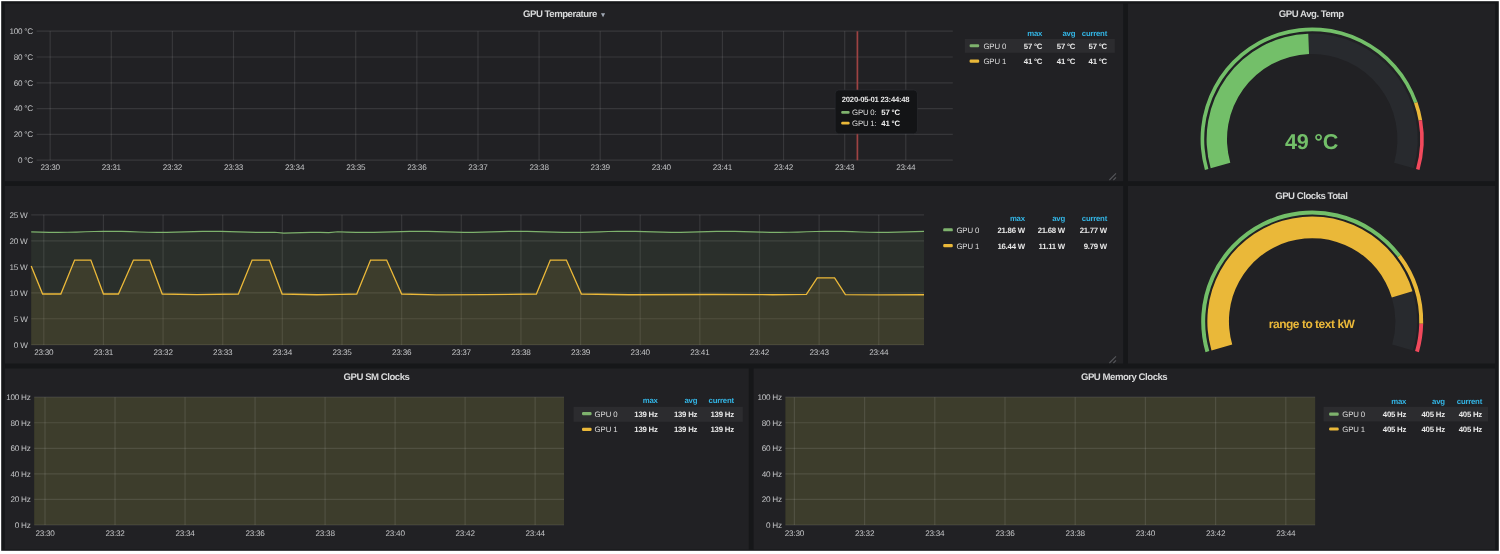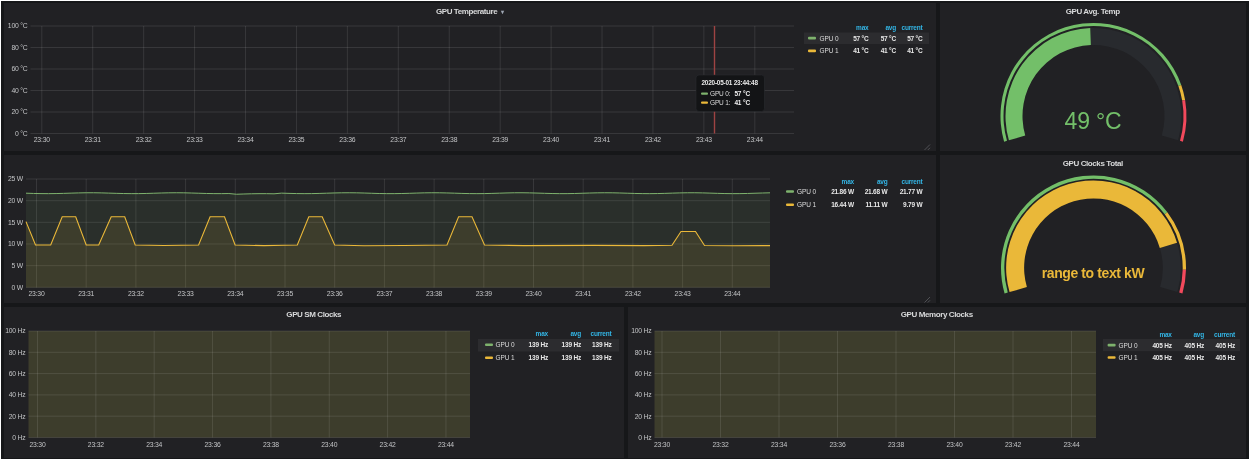--- a/index.html
+++ b/index.html
@@ -86,21 +86,21 @@
 </div>
 <div class="panel" style="left:938.5px;top:2px;width:306.5px;height:147.5px">
   <div class="ptitle">GPU Avg. Temp</div>
   <svg width="306" height="148" style="position:absolute;left:0;top:0">
         <path d="M64.10 138.63 A93 93 0 0 1 241.22 82.10 L238.39 83.10 A90 90 0 0 0 66.99 137.81 Z" fill="#73BF69"></path>
         <path d="M241.22 82.10 A93 93 0 0 1 245.13 97.07 L242.17 97.58 A90 90 0 0 0 238.39 83.10 Z" fill="#EAB839"></path>
         <path d="M245.13 97.07 A93 93 0 0 1 242.90 138.63 L240.01 137.81 A90 90 0 0 0 242.17 97.58 Z" fill="#F2495C"></path>
         <path d="M150.24 25.06 A88 88 0 0 1 238.09 137.26 L221.75 132.57 A71 71 0 0 0 150.87 42.05 Z" fill="#282A2E"></path>
         <path d="M68.91 137.26 A88 88 0 0 1 150.24 25.06 L150.87 42.05 A71 71 0 0 0 85.25 132.57 Z" fill="#73BF69"></path>
       </svg>
-      <div style="position:absolute;left:0;top:105px;width:307px;text-align:center;font-size:23px;font-weight:normal;color:#73BF69;letter-spacing:-0.2px">49 °C</div>
+      <div style="position:absolute;left:0;top:105px;width:307px;text-align:center;font-size:18px;font-weight:bold;color:#73BF69;letter-spacing:-0.2px">49 °C</div>
 </div>
 <div class="panel" style="left:3px;top:154px;width:931.5px;height:147.5px">
   <svg width="931" height="148.5" style="position:absolute;left:0;top:0">
         <g stroke="rgba(255,255,255,0.10)" stroke-width="1">
           <line x1="32.5" y1="24" x2="32.5" y2="132.6"></line>
           <line x1="82.2" y1="24" x2="82.2" y2="132.6"></line>
           <line x1="131.9" y1="24" x2="131.9" y2="132.6"></line>
           <line x1="181.60000000000002" y1="24" x2="181.60000000000002" y2="132.6"></line>
           <line x1="231.3" y1="24" x2="231.3" y2="132.6"></line>
           <line x1="281.0" y1="24" x2="281.0" y2="132.6"></line>
@@ -163,21 +163,21 @@
 </div>
 <div class="panel" style="left:938.5px;top:154px;width:306.5px;height:147.5px">
   <div class="ptitle">GPU Clocks Total</div>
   <svg width="306" height="148.5" style="position:absolute;left:0;top:0">
         <path d="M64.58 138.50 A92.5 92.5 0 0 1 227.37 57.33 L224.74 59.32 A89.2 89.2 0 0 0 67.76 137.59 Z" fill="#73BF69"></path>
         <path d="M227.37 57.33 A92.5 92.5 0 0 1 245.98 114.87 L242.68 114.81 A89.2 89.2 0 0 0 224.74 59.32 Z" fill="#EAB839"></path>
         <path d="M245.98 114.87 A92.5 92.5 0 0 1 242.42 138.50 L239.24 137.59 A89.2 89.2 0 0 0 242.68 114.81 Z" fill="#F2495C"></path>
         <path d="M237.05 87.68 A87.3 87.3 0 0 1 237.42 137.06 L220.12 132.10 A69.3 69.3 0 0 0 219.82 92.90 Z" fill="#282A2E"></path>
         <path d="M69.58 137.06 A87.3 87.3 0 0 1 237.05 87.68 L219.82 92.90 A69.3 69.3 0 0 0 86.88 132.10 Z" fill="#EAB839"></path>
       </svg>
-      <div style="position:absolute;left:0;top:110px;width:307px;text-align:center;font-size:14px;font-weight:bold;color:#EAB839;letter-spacing:-0.4px">range to text kW</div>
+      <div style="position:absolute;left:0;top:110px;width:307px;text-align:center;font-size:10px;font-weight:bold;color:#EAB839;letter-spacing:-0.4px">range to text kW</div>
 </div>
 <div class="panel" style="left:626.5px;top:305.5px;width:618.5px;height:151.5px">
   <div class="ptitle">GPU Memory Clocks</div>
   <svg width="618" height="151" style="position:absolute;left:0;top:0">
         <rect x="26.5" y="24" width="441.5" height="106.5" fill="rgba(126,178,109,0.10)"></rect>
         <rect x="26.5" y="24" width="441.5" height="106.5" fill="rgba(234,184,57,0.10)"></rect>
         <g stroke="rgba(255,255,255,0.10)" stroke-width="1">
           <line x1="34.0" y1="24" x2="34.0" y2="130.5"></line>
           <line x1="92.5" y1="24" x2="92.5" y2="130.5"></line>
           <line x1="151.0" y1="24" x2="151.0" y2="130.5"></line>

